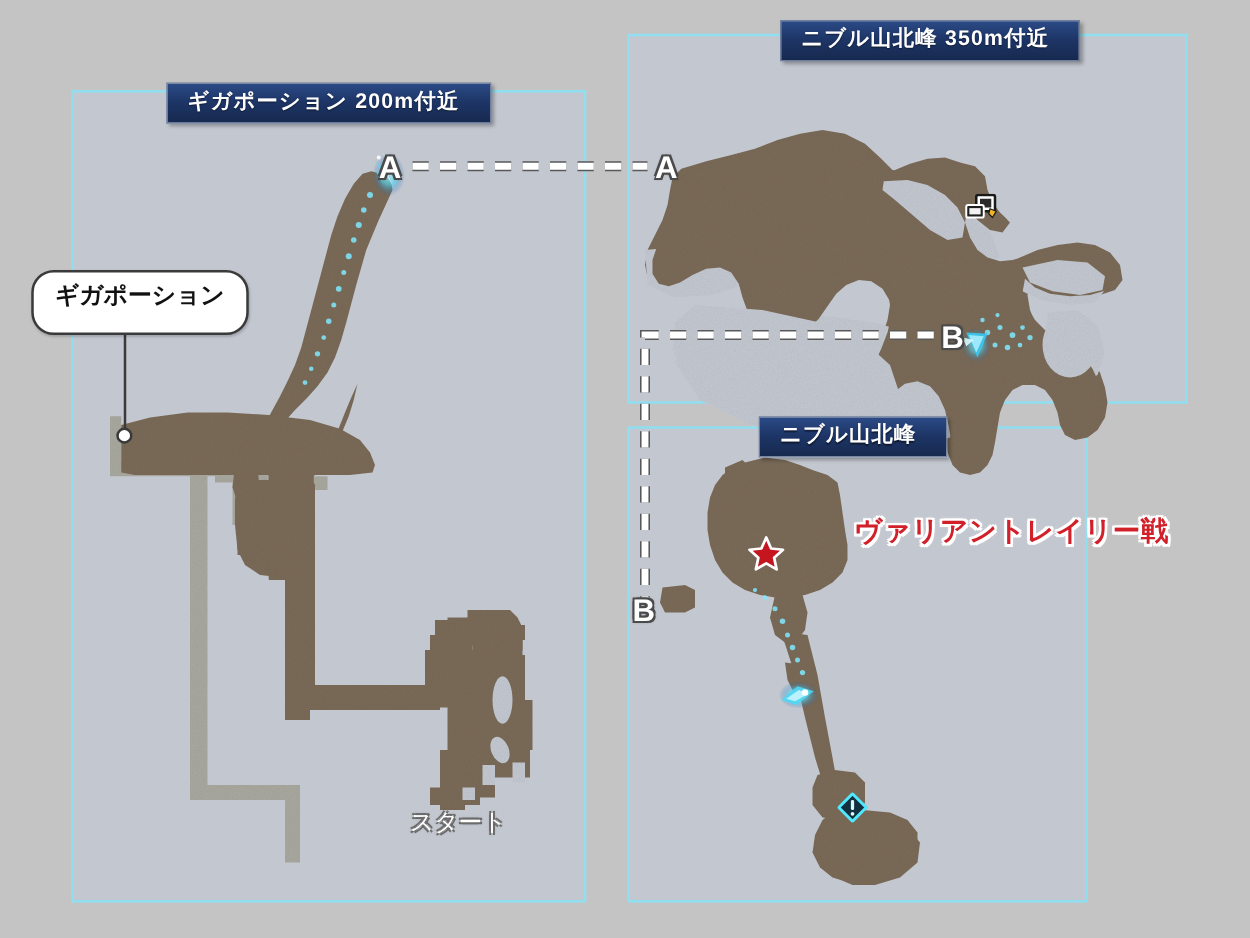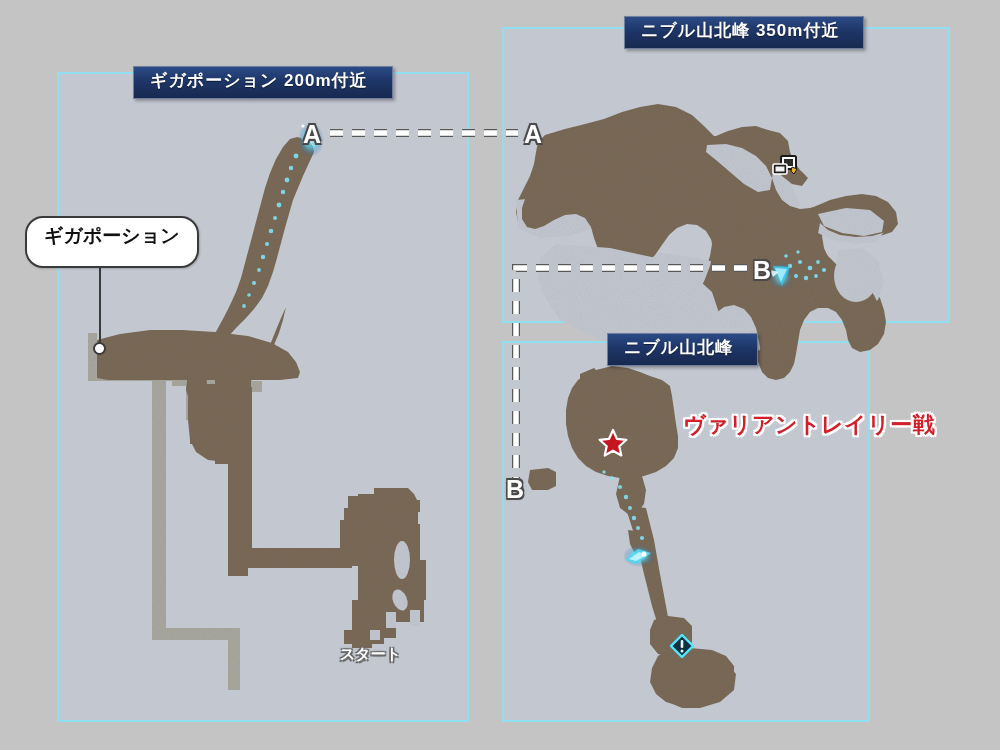--- a/index.html
+++ b/index.html
@@ -109,23 +109,23 @@
       -2px  2px 0 #ffffff, 2px  2px 0 #ffffff,
       -2px 0 0 #ffffff, 2px 0 0 #ffffff,
        0 -2px 0 #ffffff, 0 2px 0 #ffffff,
        0 0 4px rgba(255,255,255,.95);
     margin-left: 28px;
   }
 
   
   #start-label {
     position: absolute;
-    left: 340px; top: 645px;
-    font-size: 15px;
-    font-weight: bold;
+    left: 328px; top: 645px;
+    font-size: 19px;
+    font-weight: normal;
     color: #ffffff;
     white-space: nowrap;
     z-index: 35;
     text-shadow:
       -1.5px -1.5px 0 #6b6b6b, 1.5px -1.5px 0 #6b6b6b,
       -1.5px  1.5px 0 #6b6b6b, 1.5px  1.5px 0 #6b6b6b,
        0 0 3px rgba(90,90,90,.9);
   }
 
   

